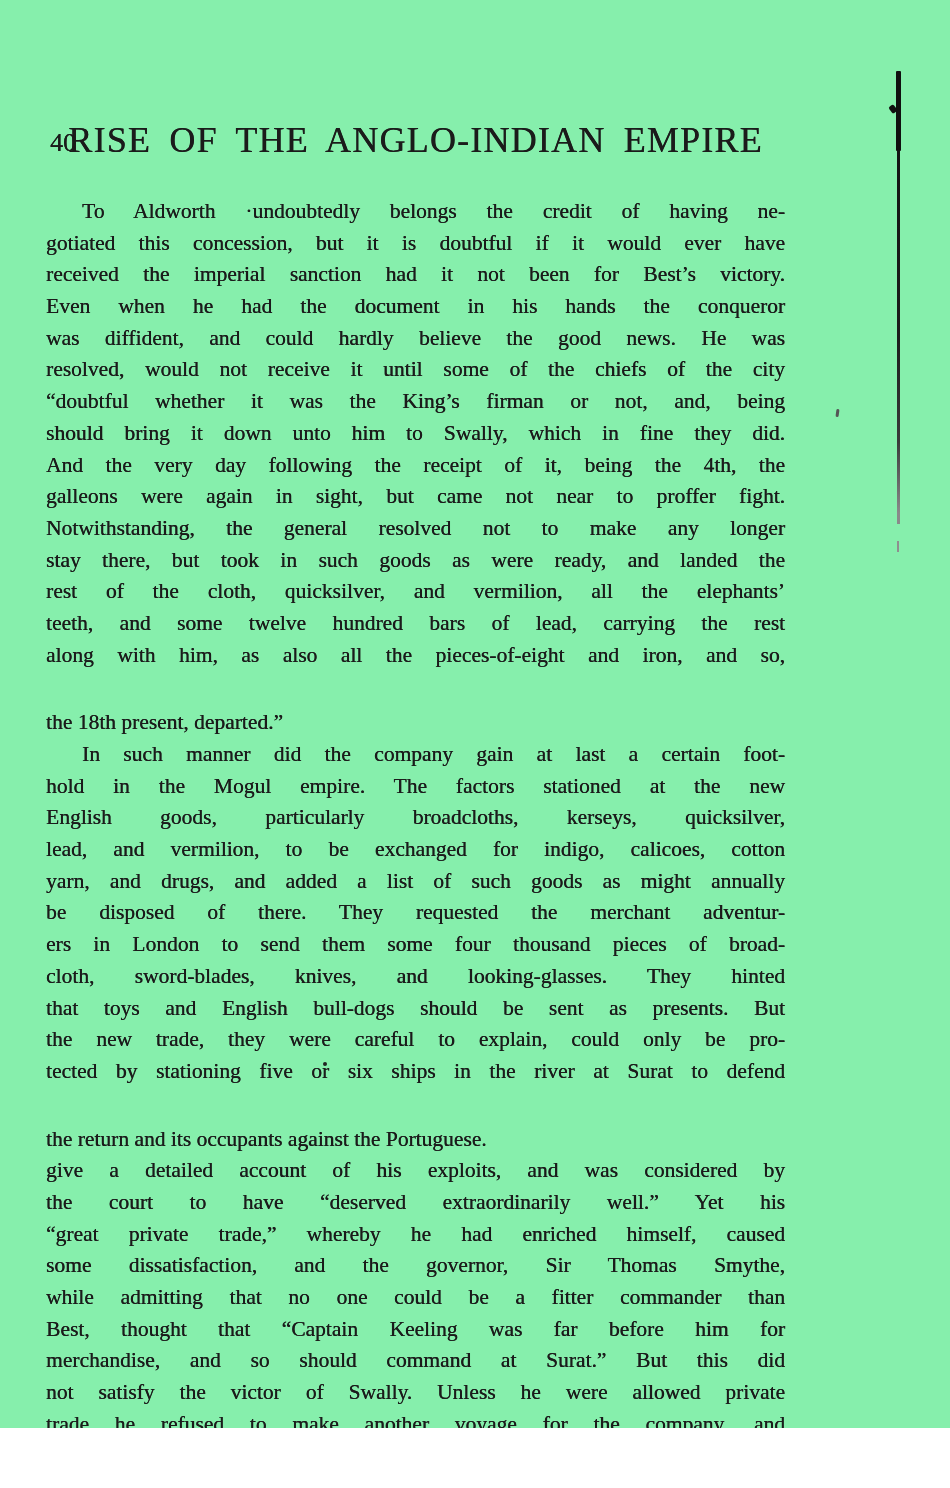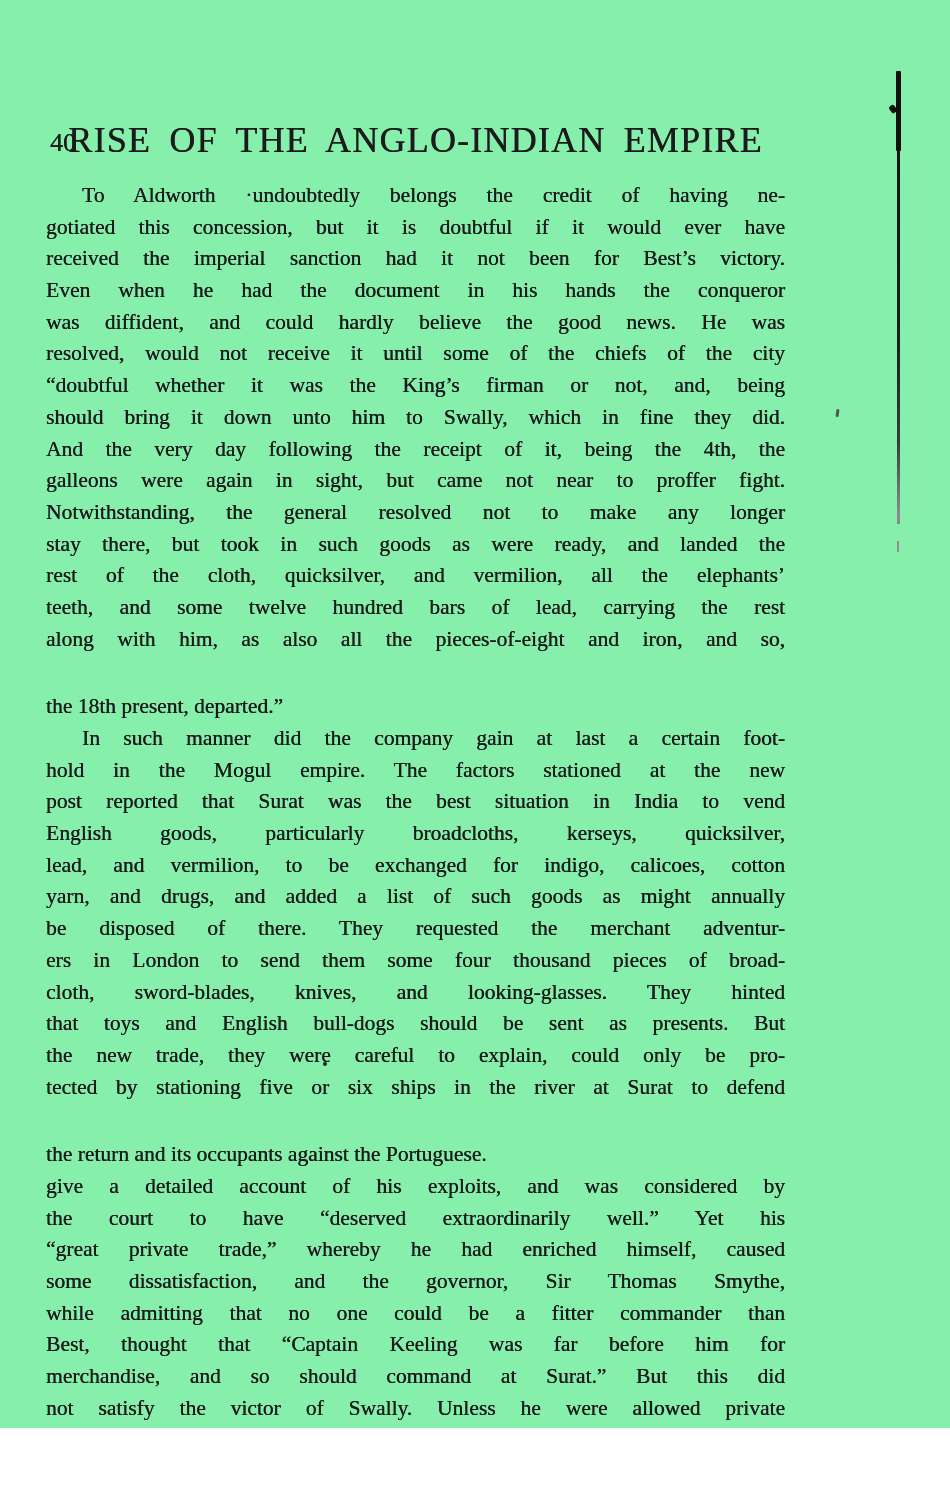--- a/index.html
+++ b/index.html
@@ -37,21 +37,21 @@
     text-align: center;
     font-size: 36px;
     line-height: 32px;
     letter-spacing: 1.2px;
     word-spacing: 8px;
   }
   
   .body-text {
     position: absolute;
     left: 46px;
-    top: 180px;
+    top: 196px;
     width: 739px;
     font-size: 21.5px;
     text-shadow: 0.3px 0.15px 0 currentColor;
   }
   .para { margin: 0; }
   .line {
     height: 31.7px;
     line-height: 31.7px;
     text-align: justify;
     text-align-last: justify;
@@ -130,21 +130,20 @@
       <div class="line">stay there, but took in such goods as were ready, and landed the</div>
       <div class="line">rest of the cloth, quicksilver, and vermilion, all the elephants’</div>
       <div class="line">teeth, and some twelve hundred bars of lead, carrying the rest</div>
       <div class="line">along with him, as also all the pieces-of-eight and iron, and so,</div>
       <div class="line endline">the 18th present, departed.”</div>
     </div>
 
     <div class="para">
       <div class="line first">In such manner did the company gain at last a certain foot-</div>
       <div class="line">hold in the Mogul empire. The factors stationed at the new</div>
-      <div class="line">post reported that Surat was the best situation in India to vend</div>
       <div class="line">English goods, particularly broadcloths, kerseys, quicksilver,</div>
       <div class="line">lead, and vermilion, to be exchanged for indigo, calicoes, cotton</div>
       <div class="line">yarn, and drugs, and added a list of such goods as might annually</div>
       <div class="line">be disposed of there. They requested the merchant adventur-</div>
       <div class="line">ers in London to send them some four thousand pieces of broad-</div>
       <div class="line">cloth, sword-blades, knives, and looking-glasses. They hinted</div>
       <div class="line">that toys and English bull-dogs should be sent as presents. But</div>
       <div class="line">the new trade, they were careful to explain, could only be pro-</div>
       <div class="line">tected by stationing five or six ships in the river at Surat to defend</div>
       <div class="line endline">the return and its occupants against the Portuguese.</div>

